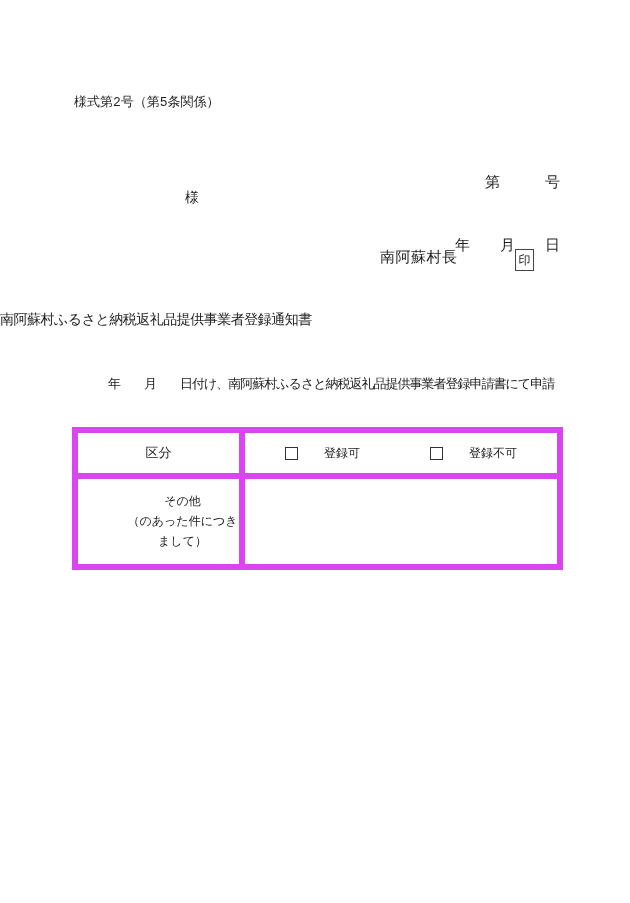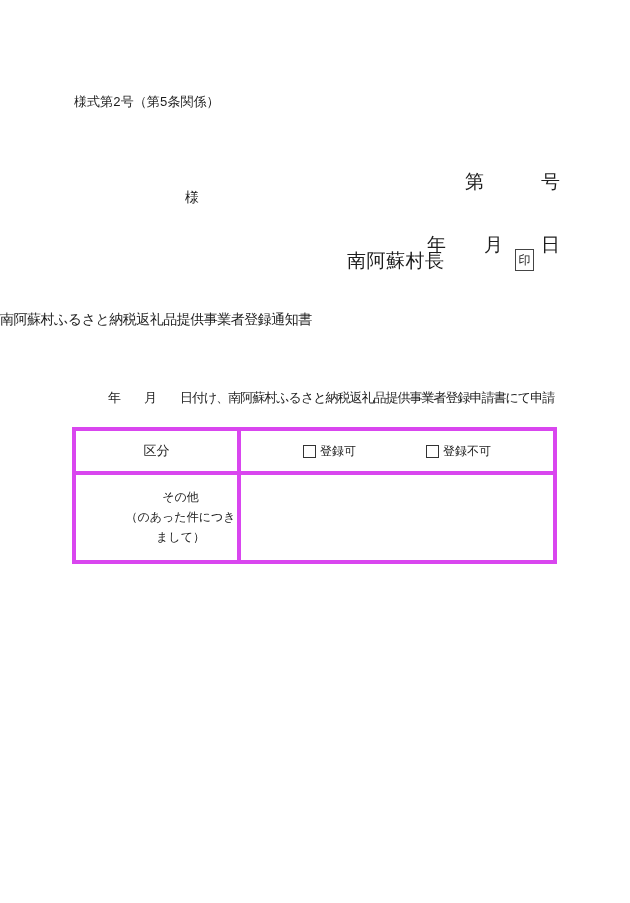--- a/index.html
+++ b/index.html
@@ -11,68 +11,68 @@
     font-family:Liberation Mono, monospace;
     color:#1d1d1d;
     overflow:hidden;
   }
   .form-number {
     position:absolute; left:74px; top:93px;
     font-size:13px; white-space:pre;
   }
   .docno-block {
     position:absolute; right:70px; top:131px;
-    text-align:right; font-size:19px; line-height:21px;
+    text-align:right; font-size:15px; line-height:21px;
     white-space:pre;
   }
   .addressee {
     position:absolute; left:185px; top:189px;
     font-size:14px;
   }
   .sender-line {
-    position:absolute; left:347px; top:248px;
-    font-size:19px; letter-spacing:0.5px;
+    position:absolute; left:380px; top:248px;
+    font-size:15px; letter-spacing:0.5px;
   }
   .seal-box {
     position:absolute; left:515px; top:249px;
     width:17px; height:20px;
     border:1px solid #444444;
     display:flex; align-items:center; justify-content:center;
     font-size:12px;
   }
   .doc-title {
     position:absolute; left:0; top:311px; width:630px;
     text-align:left;
     font-size:14px; letter-spacing:-0.5px;
   }
   .body-text {
-    position:absolute; left:72px; top:344px; width:482px;
+    position:absolute; left:72px; top:330px; width:482px;
     font-size:13px; letter-spacing:-1px; line-height:22px;
     white-space:pre;
   }
   table.result-table {
     position:absolute; left:72px; top:427px;
     width:473px;
     border-collapse:collapse;
     table-layout:fixed;
   }
   table.result-table td {
-    border:4px solid #d946ef;
+    border:6px solid #d946ef;
     padding:0;
     vertical-align:middle;
   }
   td.col1 { width:161px; text-align:center; }
   td.col2 { width:312px; }
   tr.header-row td { height:40px; font-size:13px; }
   tr.body-row td { height:85px;padding-left:48px; }
   .options-wrap {
     display:flex; align-items:center; justify-content:center;
     gap:70px; font-size:12px;
   }
-  .chk-group { display:flex; align-items:center; gap:4px; }
+  .chk-group { display:flex; align-items:center; gap:26px; }
   .chk-box {
     display:inline-block;
     width:11px; height:11px;
     border:1px solid #333333;
     background:#ffffff;
   }
   .other-cell-inner { font-size:12px; line-height:20px; text-align:center; }
 </style>
 </head>
 <body>

